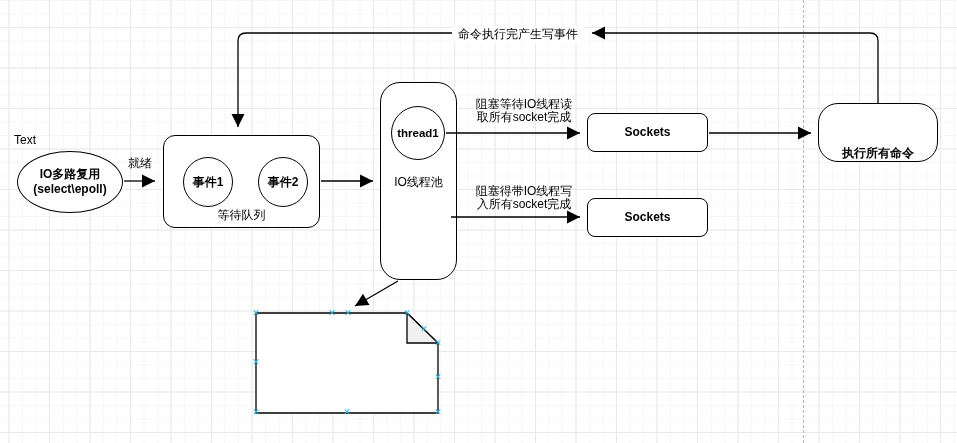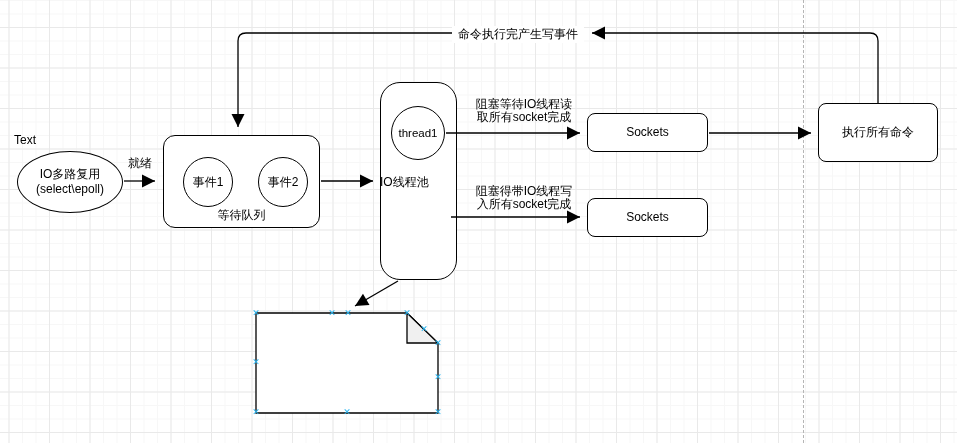--- a/index.html
+++ b/index.html
@@ -12,21 +12,21 @@
       linear-gradient(to right,#f7f7f7 1px,transparent 1px),
       linear-gradient(to bottom,#f7f7f7 1px,transparent 1px);
     background-size:40.5px 40.5px,40.5px 40.5px,13.5px 13.5px,13.5px 13.5px;
     background-position:8.5px 27px;
     font-family:"Liberation Sans","DejaVu Sans",sans-serif;
     color:#000;
   }
   .pagebreak{position:absolute;top:0;left:803px;height:443px;width:0;border-left:1px dashed #b5b5b5;z-index:1;}
   .shape{position:absolute;background:#fff;border:1px solid #000;box-sizing:border-box;
          display:flex;flex-direction:column;align-items:center;justify-content:center;
-         text-align:center;font-size:12px;line-height:15px;z-index:2;}
+         text-align:center;font-size:12px;line-height:15px;z-index:2;font-weight:bold;}
   .circle{border-radius:50%;}
   .lbl{position:absolute;font-size:12px;line-height:12.5px;white-space:nowrap;z-index:4;}
   .lbl.center{text-align:center;white-space:normal;}
   svg.connectors{position:absolute;left:0;top:0;z-index:5;pointer-events:none;}
   .feedback-lbl{position:absolute;left:452px;top:26px;width:128px;text-align:center;
                 font-size:12px;background:#fff;z-index:6;padding:0 2px;}
   .note-text{position:absolute;left:262px;top:319px;width:172px;z-index:6;}
   .note-text div{font-size:12px;line-height:16.5px;white-space:nowrap;}
   .handle{position:absolute;z-index:7;color:#29b6f2;font-size:9px;font-weight:bold;
           width:10px;height:10px;line-height:10px;text-align:center;
@@ -53,39 +53,39 @@
   </div>
   <div class="shape circle" style="left:258px;top:157px;width:50px;height:50px;">
     <span>事件2</span>
   </div>
   <div class="lbl" style="left:163px;top:209px;width:157px;text-align:center;z-index:3;">等待队列</div>
 
   <div class="shape" style="left:380px;top:82px;width:77px;height:198px;border-radius:20px;"></div>
   <div class="shape circle" style="left:391px;top:106px;width:54px;height:54px;font-size:11.5px;">
     <span>thread1</span>
   </div>
-  <div class="lbl" style="left:380px;top:176px;width:77px;z-index:3;">IO线程池</div>
+  <div class="lbl" style="left:380px;top:176px;width:77px;text-align:center;z-index:3;">IO线程池</div>
 
   <div class="lbl center" style="left:462px;top:185px;width:124px;">
     <div>阻塞得带IO线程写</div>
     <div>入所有socket完成</div>
   </div>
   <div class="lbl center" style="left:462px;top:98px;width:124px;">
     <div>阻塞等待IO线程读</div>
     <div>取所有socket完成</div>
   </div>
 
   <div class="shape" style="left:587px;top:113px;width:121px;height:39px;border-radius:8px;">
     <span>Sockets</span>
   </div>
   <div class="shape" style="left:587px;top:198px;width:121px;height:39px;border-radius:8px;">
     <span>Sockets</span>
   </div>
 
-  <div class="shape" style="left:818px;top:103px;width:120px;height:59px;border-radius:8px;">
+  <div class="shape" style="left:818px;top:103px;width:120px;height:59px;border-radius:20px;justify-content:flex-end;">
     <span>执行所有命令</span>
   </div>
 
   <svg class="connectors" width="957" height="443" viewBox="0 0 957 443">
     <defs>
       <marker id="arr" viewBox="0 0 12 12" refX="11" refY="6" markerWidth="12" markerHeight="12" orient="auto">
         <path d="M1,1 L11,6 L1,11 Z" fill="#000"></path>
       </marker>
     </defs>
     <g stroke="#000" stroke-width="1.3" fill="none">

